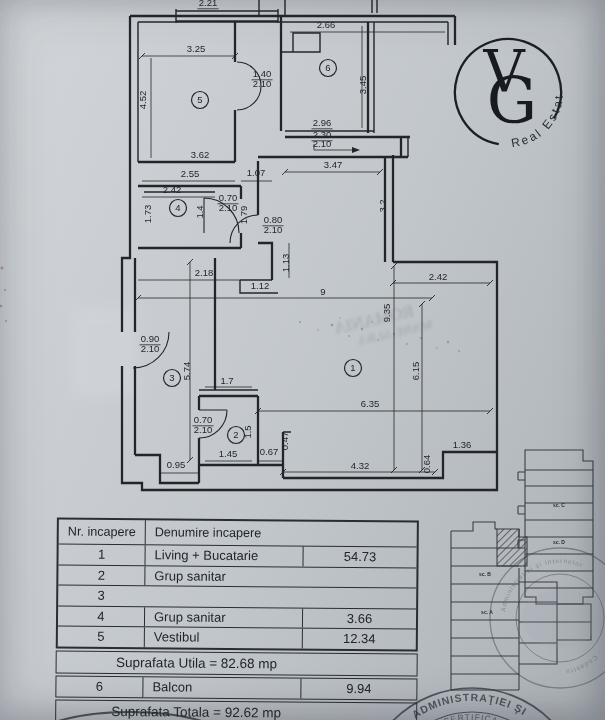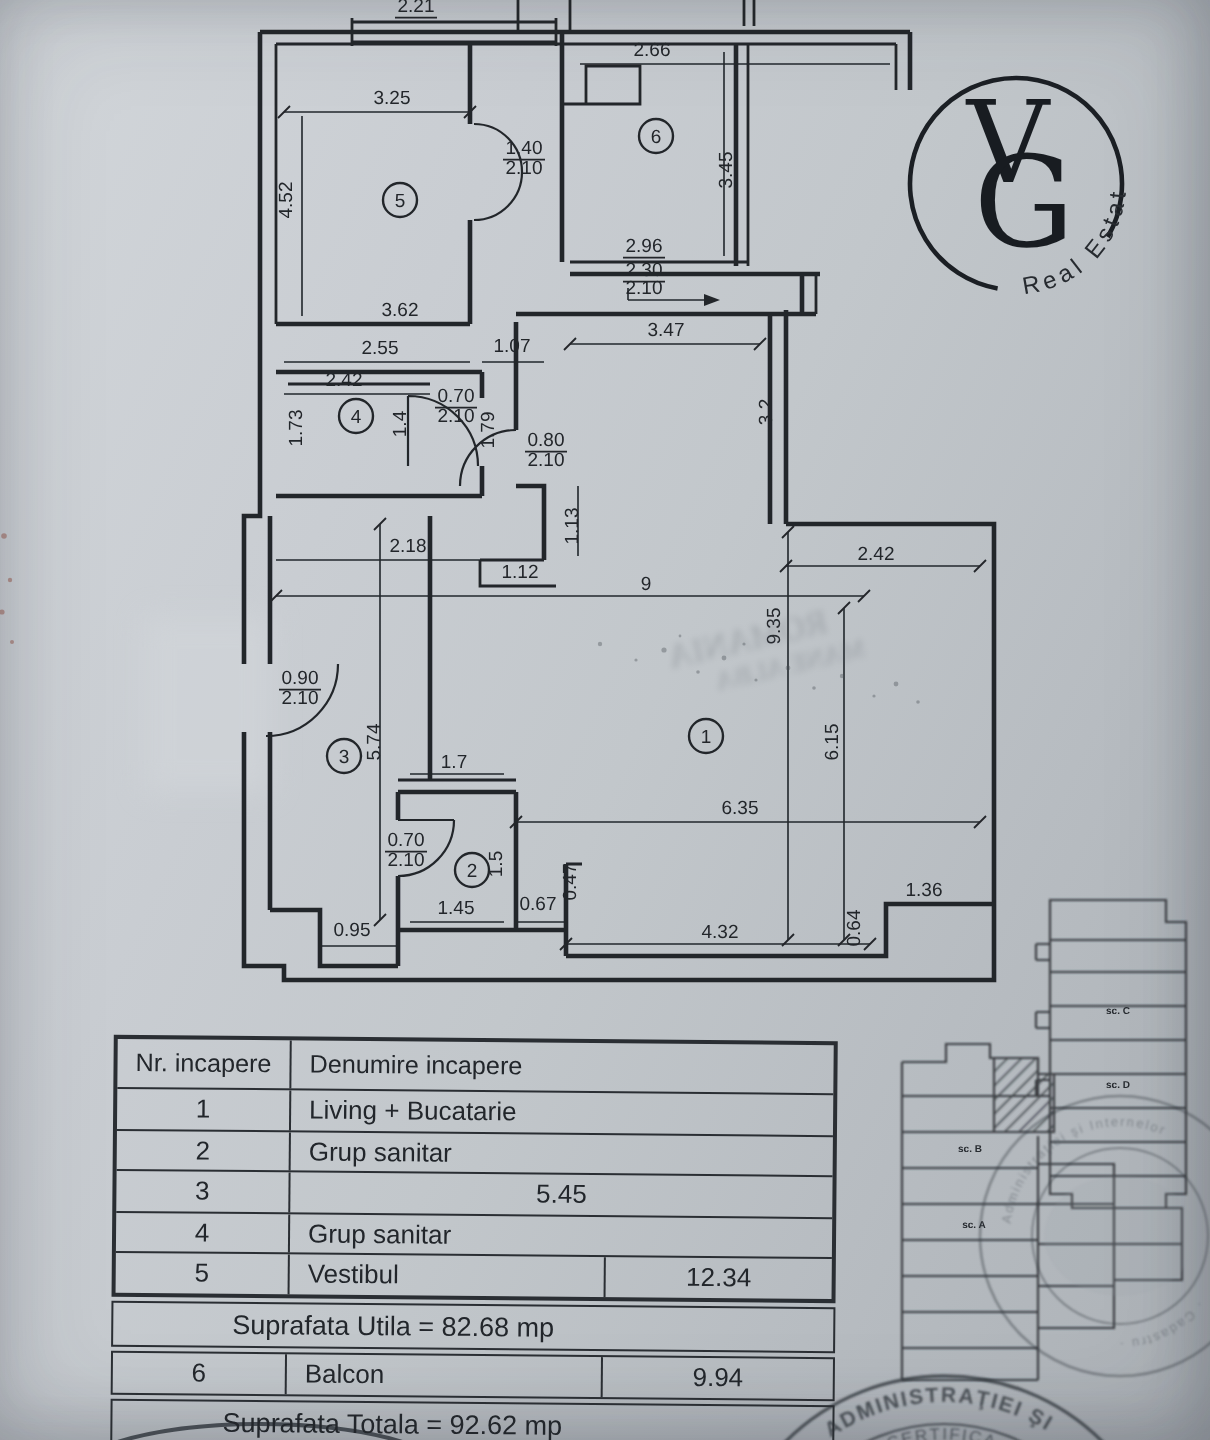--- a/index.html
+++ b/index.html
@@ -310,32 +310,33 @@
 
   <div class="table-wrap">
     <div class="tbl">
       <div class="trow hrow">
         <div class="tc c1">Nr. incapere</div>
         <div class="tc c2">Denumire incapere</div>
       </div>
       <div class="trow drow">
         <div class="tc c1">1</div>
         <div class="tc c2">Living + Bucatarie</div>
+        <div class="tc c3">54.73</div>
       </div>
       <div class="trow drow">
         <div class="tc c1">2</div>
         <div class="tc c2">Grup sanitar</div>
       </div>
       <div class="trow drow">
         <div class="tc c1">3</div>
-        <div class="tc c3">5.45</div>
       </div>
       <div class="trow drow">
         <div class="tc c1">4</div>
         <div class="tc c2">Grup sanitar</div>
+        <div class="tc c3">3.66</div>
       </div>
       <div class="trow drow">
         <div class="tc c1">5</div>
         <div class="tc c2">Vestibul</div>
         <div class="tc c3">12.34</div>
       </div>
     </div>
     <div class="bar">Suprafata Utila =  82.68 mp</div>
     <div class="seg">
       <div class="tc c1">6</div>

